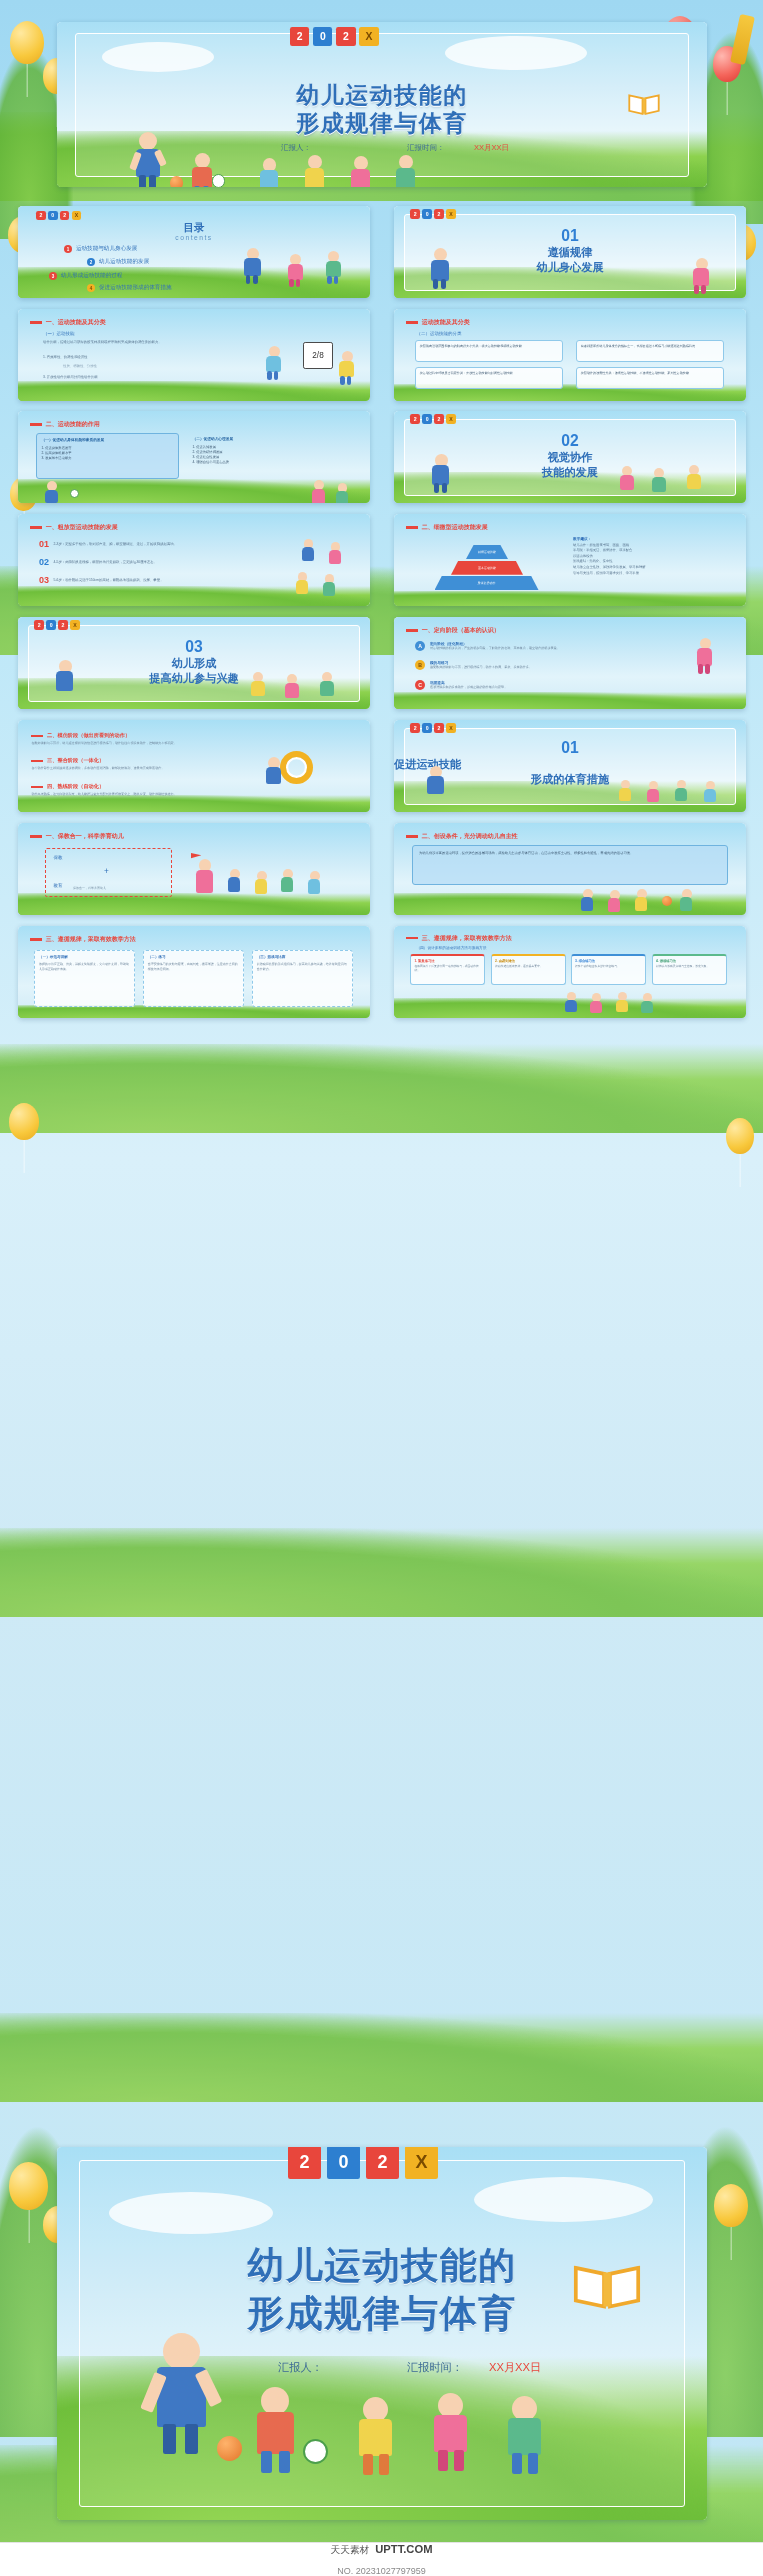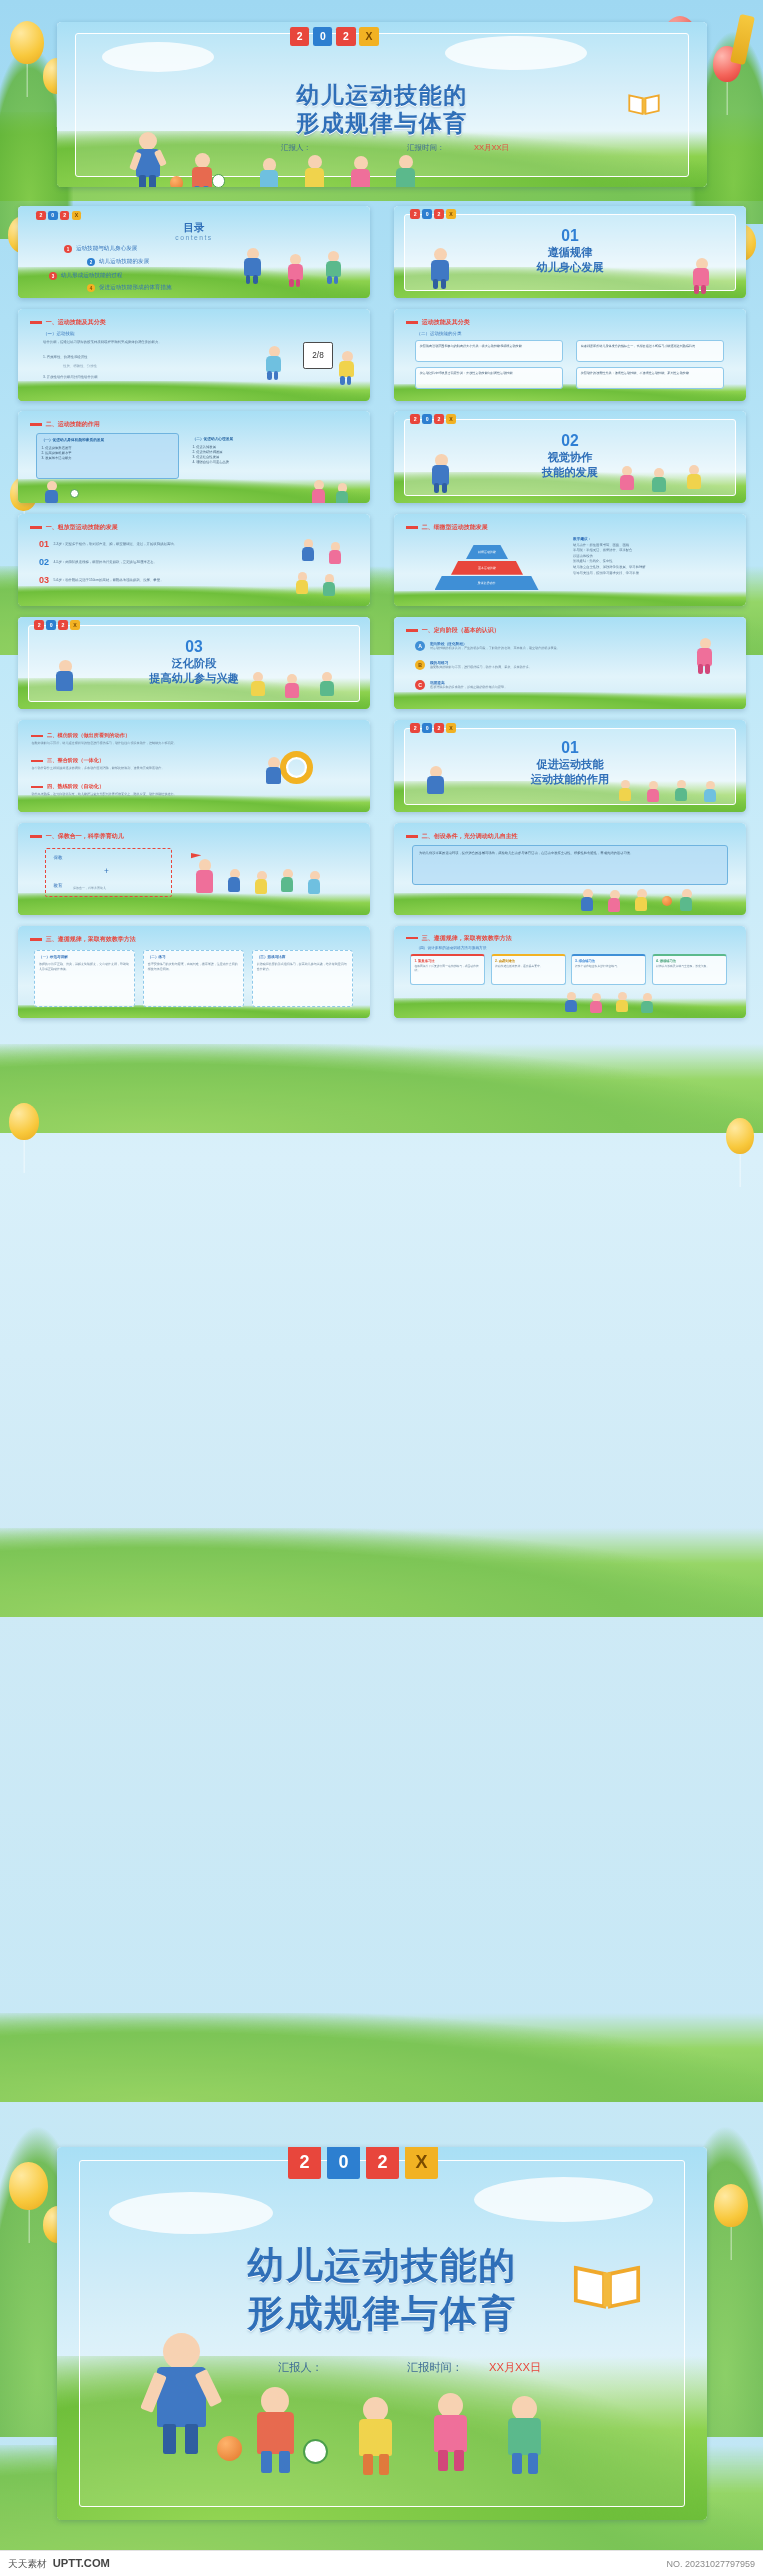--- a/index.html
+++ b/index.html
@@ -106,24 +106,24 @@
   .txtbox.blue { background:rgba(180,220,245,.75); border-color:#6fb3df; }
   .txtbox.dash { border-style:dashed; }
 
   .person { position:absolute; }
   .head { position:absolute; border-radius:50%; }
   .body { position:absolute; border-radius:4.5px 4.5px 2.2px 2.2px; }
   .limb { position:absolute; border-radius:2.2px; }
 
   
   .footer {
-    position:absolute; left:0; right:0; bottom:0; height:26px;
+    position:absolute; left:0; right:0; bottom:0; height:34px;
     background:#ffffff; border-top:0.7px solid #e3e3e3;
     display:flex; align-items:center; justify-content:space-between;
-    padding:0 8px; color:#8a8a8a; font-size:9px;
+    padding:0 19px; color:#8a8a8a; font-size:9px;flex-direction:column;
   }
   .footer .brand { color:#555; font-size:9.7px; }
 
   .num-badge {
     display:inline-flex; align-items:center; justify-content:center;
     border-radius:50%; color:#fff; font-weight:bold;
   }
 </style>
 </head>
 <body>
@@ -480,21 +480,21 @@
   <div class="slide-inner"></div>
   <div class="slide-grass"></div>
   <div class="frame-box" style="left:10.4px;top:7.5px;right:10.4px;bottom:7.5px;"></div>
   <div class="year-badge" style="left:16.4px; top:3px; gap:2.2px;">
     <span class="yb-r" style="width:9.7px;height:9.7px;font-size:5.2px;">2</span>
     <span class="yb-b" style="width:9.7px;height:9.7px;font-size:5.2px;">0</span>
     <span class="yb-r" style="width:9.7px;height:9.7px;font-size:5.2px;">2</span>
     <span class="yb-y" style="width:9.7px;height:9.7px;font-size:5.2px;">X</span>
   </div>
   <div style="position:absolute; left:0;right:0; top:21px; text-align:center; font-size:15.7px;" class="sec-num">03</div>
-  <div style="position:absolute; left:0;right:0; top:39px; text-align:center; font-size:11.2px;" class="sec-title">泛化阶段</div>
+  <div style="position:absolute; left:0;right:0; top:39px; text-align:center; font-size:11.2px;" class="sec-title">幼儿形成</div>
   <div style="position:absolute; left:0;right:0; top:54px; text-align:center; font-size:11.2px;" class="sec-title">提高幼儿参与兴趣</div>
   <div class="person" style="left:36px; top:43px;">
     <div class="head" style="left:5.2px;top:0;width:12.7px;height:12.7px;background:#f7d2b2;"></div>
     <div class="body" style="left:2.2px;top:11.2px;width:17px;height:19.4px;background:#3f78c4;"></div>
   </div>
   <div class="person" style="left:231px; top:55px;">
     <div class="head" style="left:3.7px;top:0;width:10.4px;height:10.4px;background:#f7d2b2;"></div>
     <div class="body" style="left:1.5px;top:9px;width:14px;height:15px;background:#f0d34c;"></div>
   </div>
   <div class="person" style="left:265px; top:57px;">
@@ -570,22 +570,22 @@
   <div class="slide-inner"></div>
   <div class="slide-grass"></div>
   <div class="frame-box" style="left:10.4px;top:7.5px;right:10.4px;bottom:7.5px;"></div>
   <div class="year-badge" style="left:16.4px; top:3px; gap:2.2px;">
     <span class="yb-r" style="width:9.7px;height:9.7px;font-size:5.2px;">2</span>
     <span class="yb-b" style="width:9.7px;height:9.7px;font-size:5.2px;">0</span>
     <span class="yb-r" style="width:9.7px;height:9.7px;font-size:5.2px;">2</span>
     <span class="yb-y" style="width:9.7px;height:9.7px;font-size:5.2px;">X</span>
   </div>
   <div style="position:absolute; left:0;right:0; top:19.4px; text-align:center; font-size:15.7px;" class="sec-num">01</div>
-  <div style="position:absolute; left:0;right:0; top:37px; text-align:center; font-size:11.2px;" class="sec-title">促进运动技能</div>
-  <div style="position:absolute; left:0;right:0; top:52px; text-align:center; font-size:11.2px;" class="sec-title">运动技能的作用</div>
+  <div style="position:absolute; left:0;right:0; top:37px; font-size:11.2px;" class="sec-title">促进运动技能</div>
+  <div style="position:absolute; left:0;right:0; top:52px; text-align:center; font-size:11.2px;" class="sec-title">形成的体育措施</div>
   <div class="person" style="left:31px; top:46px;">
     <div class="head" style="left:5.2px;top:0;width:12px;height:12px;background:#f7d2b2;"></div>
     <div class="body" style="left:2.2px;top:10.4px;width:16.4px;height:18px;background:#3f78c4;"></div>
   </div>
   <div class="person" style="left:224px; top:60px;">
     <div class="head" style="left:3px;top:0;width:9px;height:9px;background:#f7d2b2;"></div>
     <div class="body" style="left:0.7px;top:7.5px;width:12px;height:13.4px;background:#f0d34c;"></div>
   </div>
   <div class="person" style="left:252px; top:61px;">
     <div class="head" style="left:3px;top:0;width:9px;height:9px;background:#f7d2b2;"></div>

